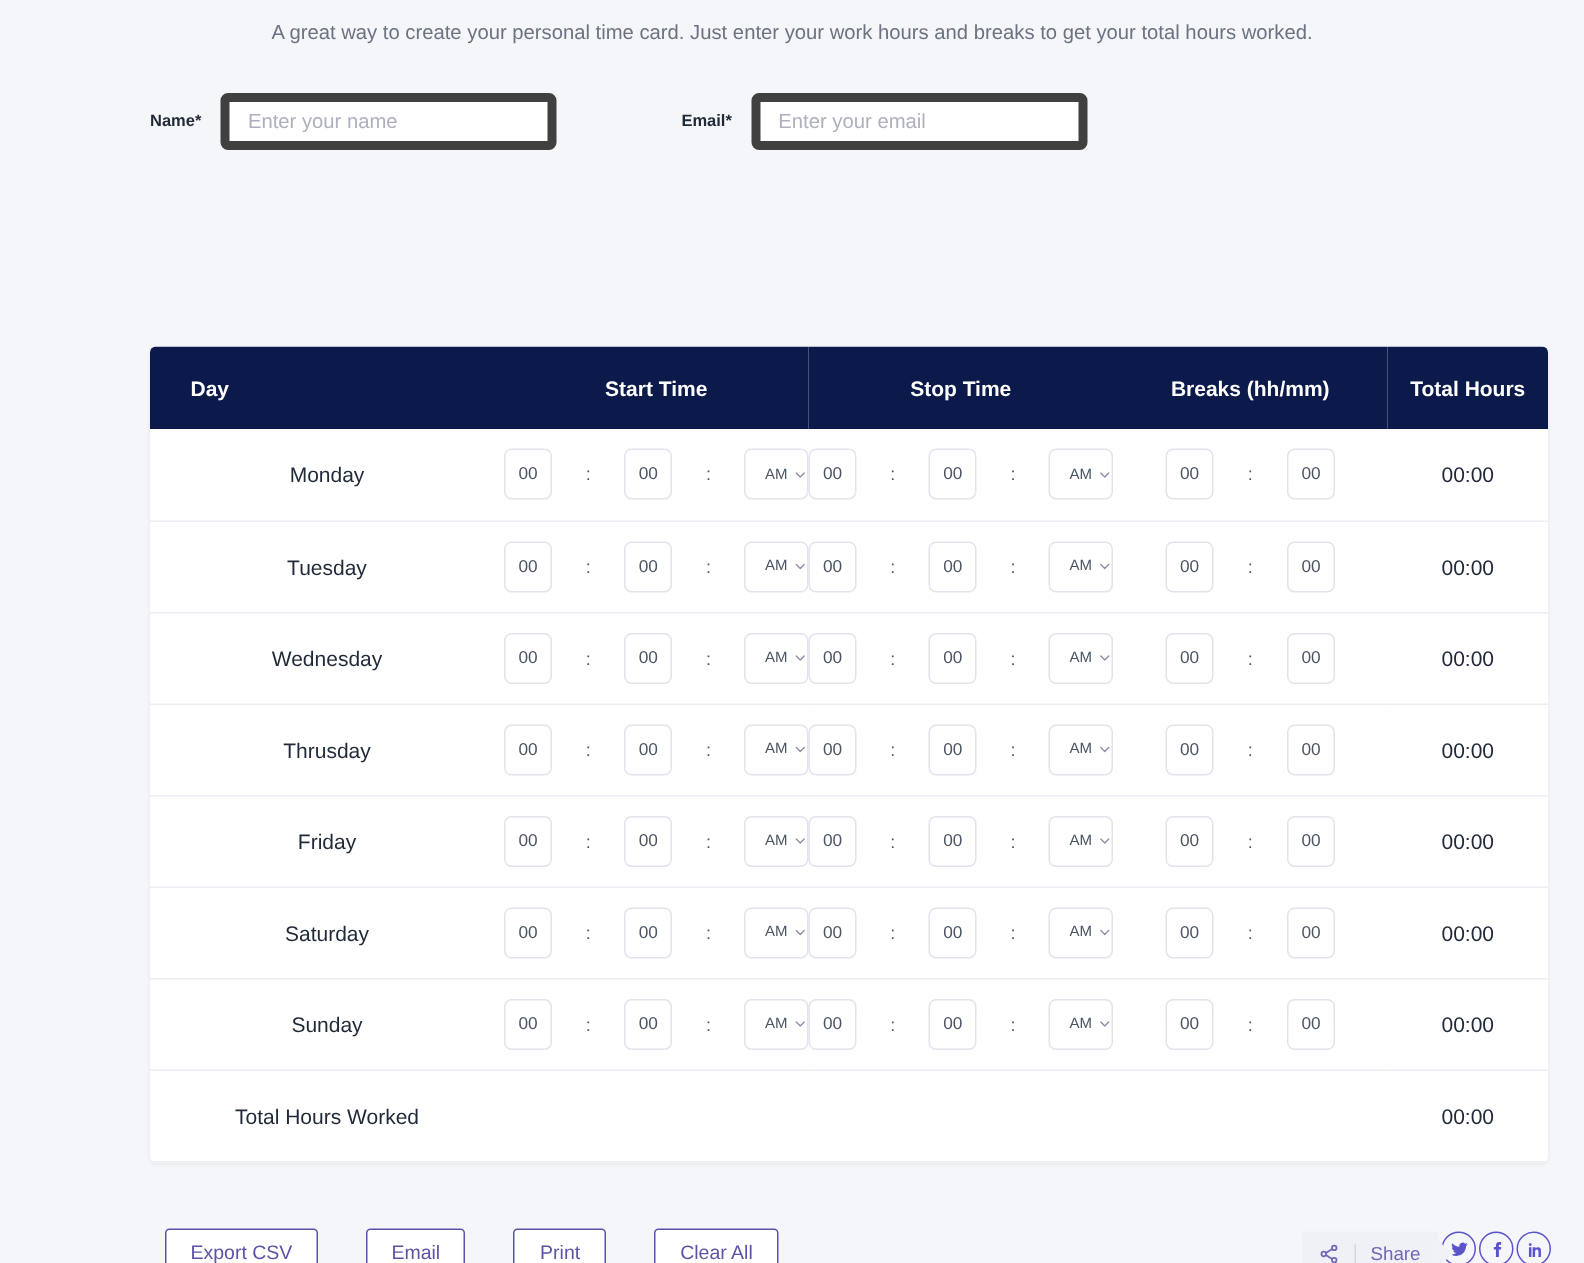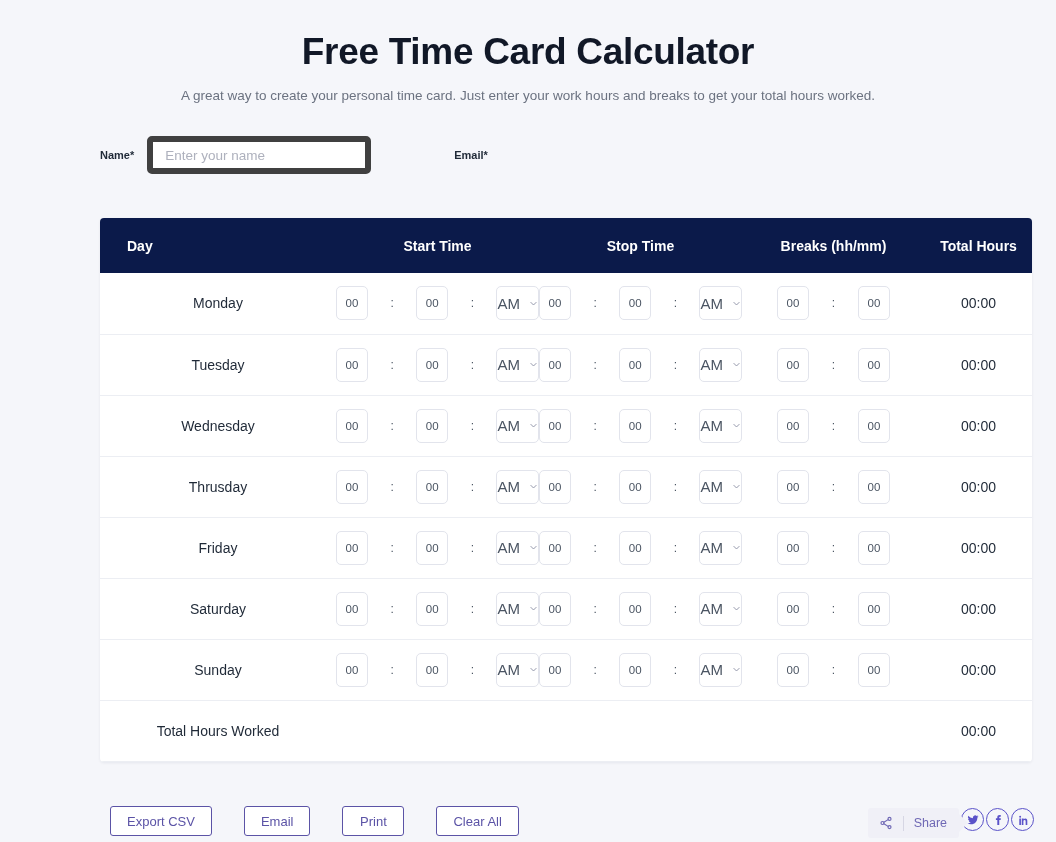--- a/index.html
+++ b/index.html
@@ -147,23 +147,23 @@
     text-align: center;
   }
   .ampm {
     width: 50px;
     height: 34px;
     border: 1px solid #e2e4ec;
     border-radius: 5px;
     background: #ffffff;
     display: inline-flex;
     align-items: center;
-    justify-content: space-between;
+    justify-content: flex-end;
     gap: 4px;
-    font-size: 15px;
+    font-size: 10px;
     color: #4b5563;
     cursor: pointer;
   }
   .chev { display: block; width: 9px; height: 9px; }
   .chev svg { display: block; }
 
   
   .actions {
     position: absolute;
     left: 110px;
@@ -230,27 +230,27 @@
     cursor: pointer;
     background: #f5f6fa;
   }
   .social svg { display: block; }
 </style>
 </head>
 <body>
 
 <div class="page">
 
-  <h1 class="title">Free Time Card Calculator</h1>
   <p class="subtitle">A great way to create your personal time card. Just enter your work hours and breaks to get your total hours worked.</p>
 
   <div class="form-row">
     <span class="field-label">Name*</span>
     <input class="text-input" type="text" placeholder="Enter your name" style="">
     <span class="field-label email-label">Email*</span>
+    <input class="text-input" type="text" placeholder="Enter your email" style="">
   </div>
 
   <div class="card">
     <table class="tc">
       <thead>
         <tr>
           <th class="col-day">Day</th>
           <th class="col-start">Start Time</th>
           <th class="col-stop">Stop Time</th>
           <th class="col-breaks">Breaks (hh/mm)</th>

